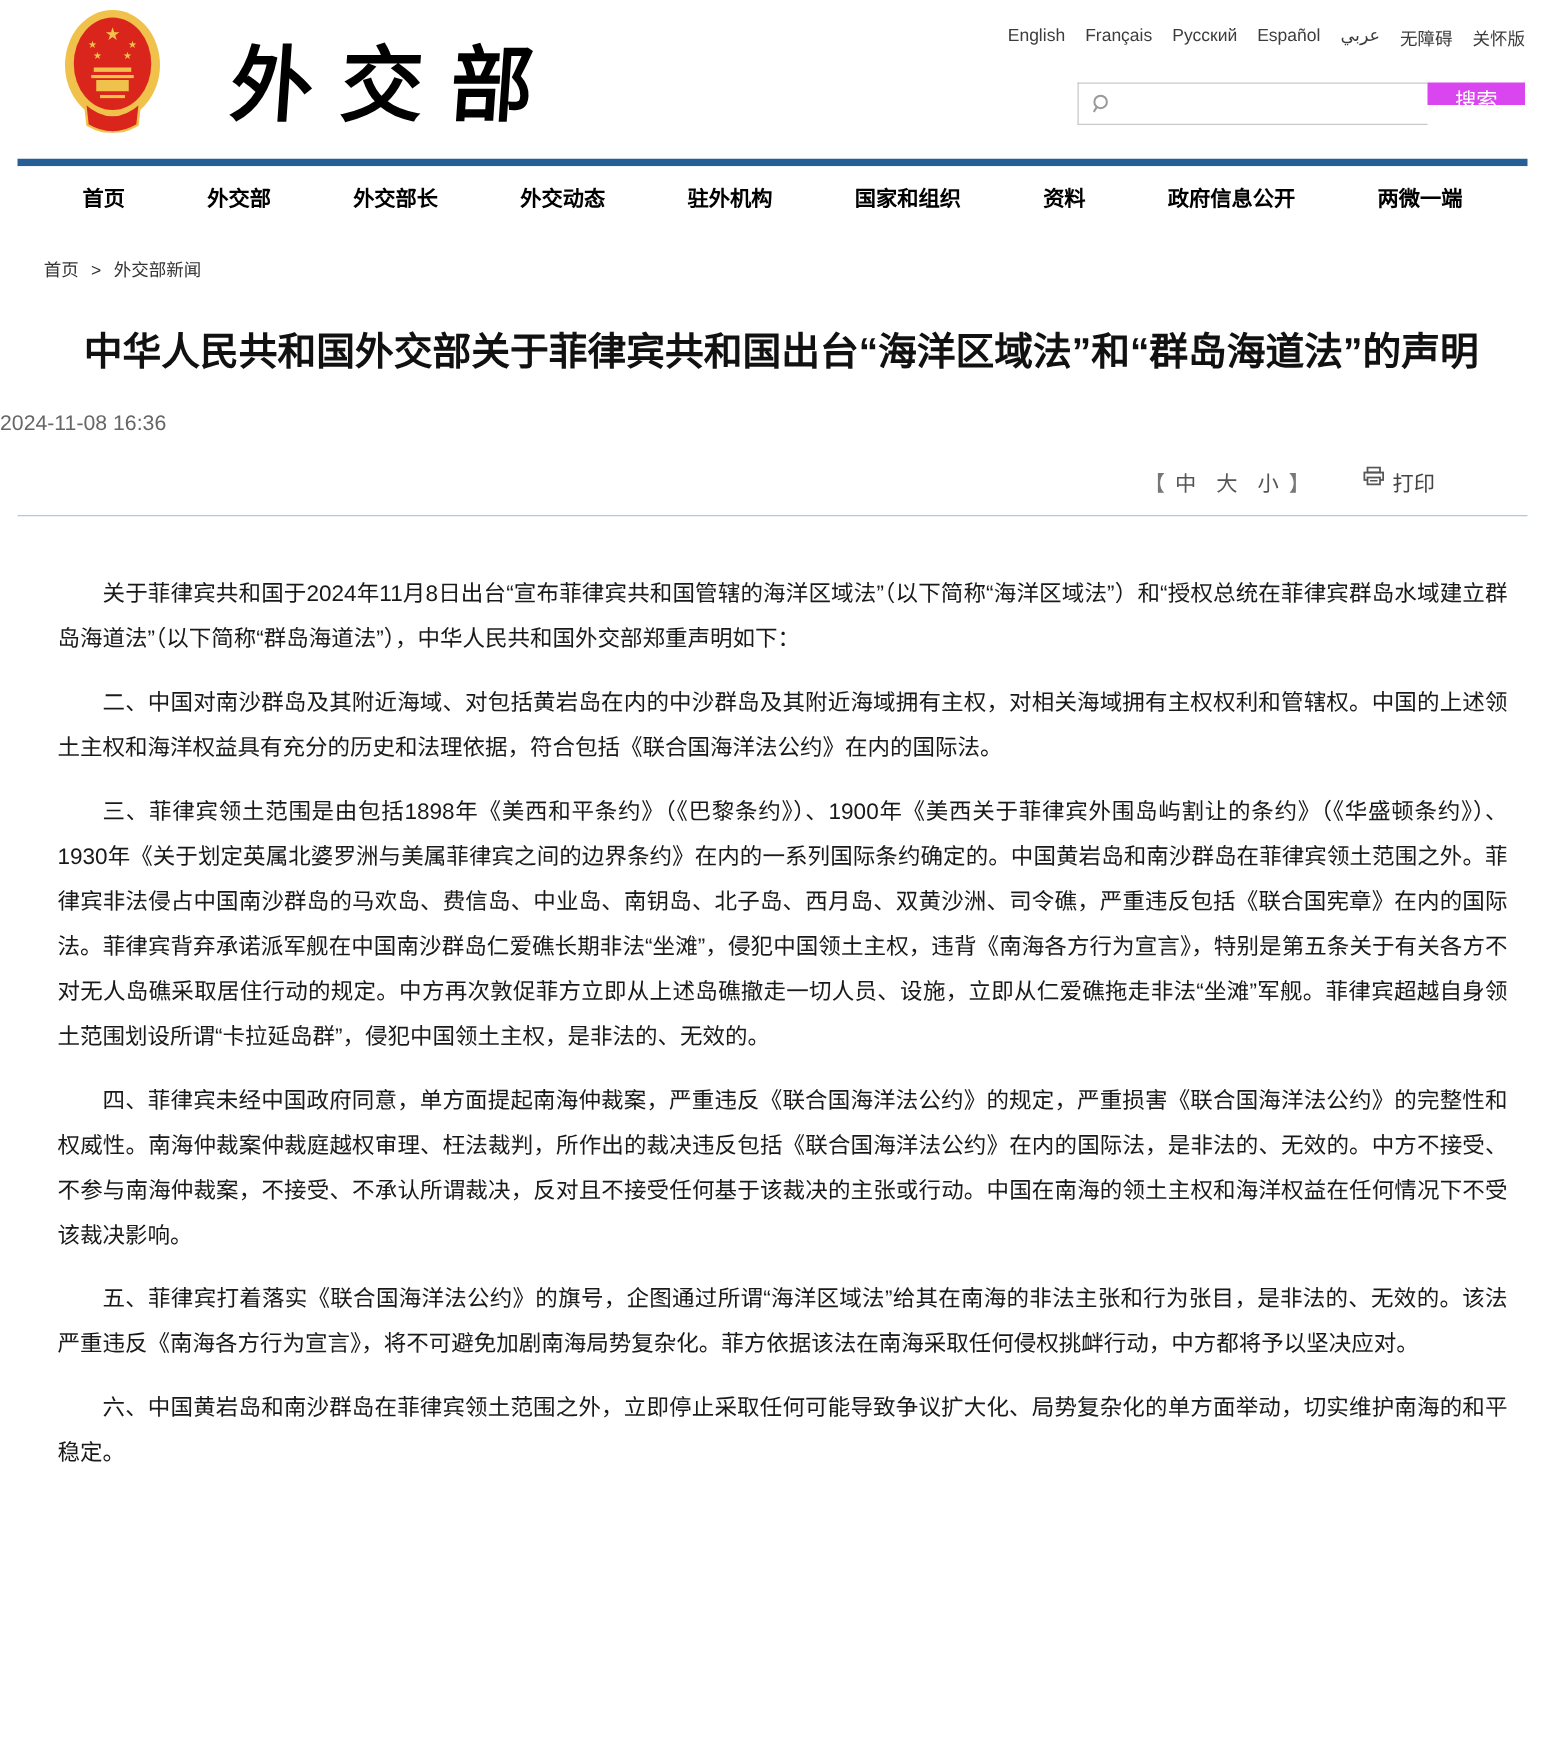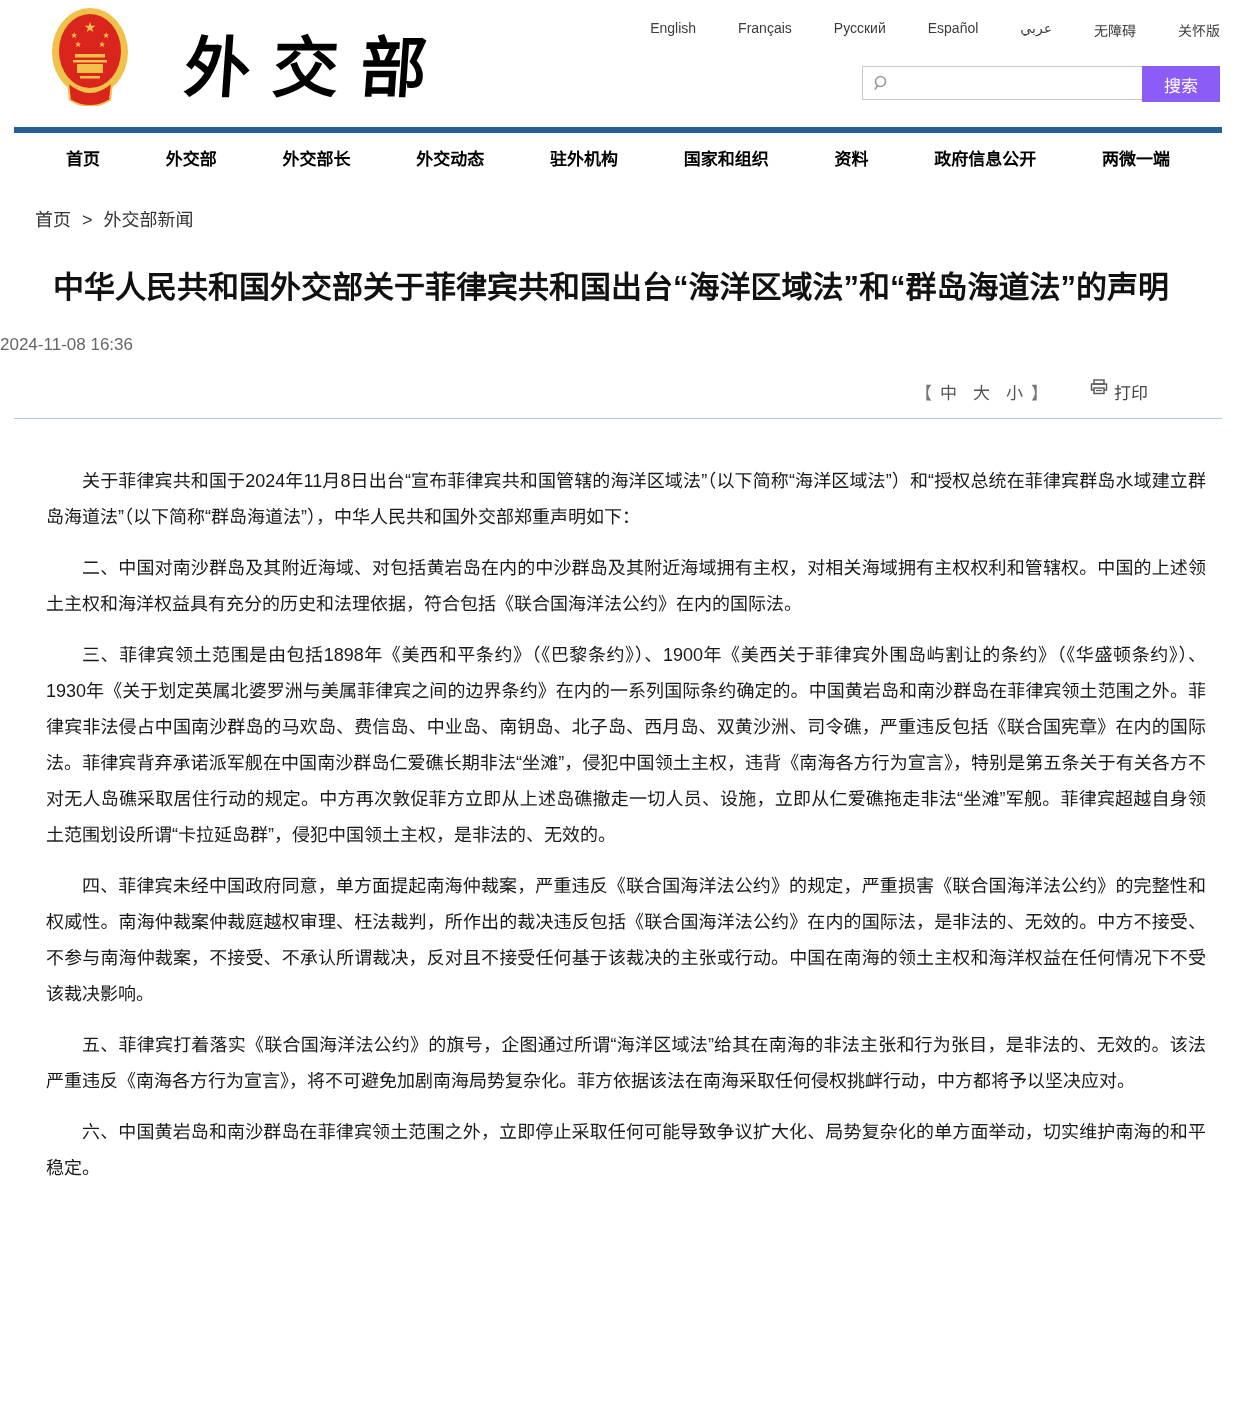--- a/index.html
+++ b/index.html
@@ -27,21 +27,21 @@
     font-size: 66px;
     letter-spacing: 22px;
     color: #000;
     transform: skewX(-4deg);
     white-space: nowrap;
   }
   .header-right { position: absolute; right: 16px; top: 0; width: 560px; }
   .lang-row {
     display: flex;
     justify-content: flex-end;
-    gap: 42px;
+    gap: 16px;
     padding-top: 20px;
     font-size: 14px;
     color: #3c3c3c;
   }
   .lang-row span { cursor: pointer; white-space: nowrap; }
   .search-row { display: flex; justify-content: flex-end; margin-top: 26px; }
   .search-box {
     display: flex;
     align-items: center;
     width: 280px;
@@ -55,23 +55,23 @@
   .search-box input {
     border: none;
     outline: none;
     flex: 1;
     height: 30px;
     margin-left: 8px;
     font-size: 15px;
   }
   .search-btn {
     width: 78px;
-    height: 36px;
+    height: 18px;
     border: none;
-    background: #8b5cf6;
+    background: #d946ef;
     color: #fff;
     font-size: 17px;
     cursor: pointer;
     font-family: inherit;
   }
 
   
   .nav-top-line { height: 6px; background: #265e96; margin: 0 14px; }
   .main-nav {
     margin: 0 14px;
@@ -86,31 +86,31 @@
     font-size: 17px;
     font-weight: bold;
     color: #000;
     cursor: pointer;
     white-space: nowrap;
   }
 
   
   .breadcrumb {
     margin: 24px 14px 0 35px;
-    font-size: 18px;
+    font-size: 14px;
     color: #333;
   }
   .breadcrumb .crumb { cursor: pointer; }
   .breadcrumb .sep { margin: 0 6px; color: #333; }
 
   
   .article-title {
     max-width: 1130px;
     margin: 32px auto 0 auto;
-    text-align: left;
+    text-align: right;
     font-size: 31px;
     line-height: 50px;
     font-weight: bold;
     color: #111;
     font-family: "Liberation Sans", "DejaVu Sans", sans-serif;
   }
   .article-date {
     margin-top: 22px;
     text-align: left;
     font-size: 17px;

